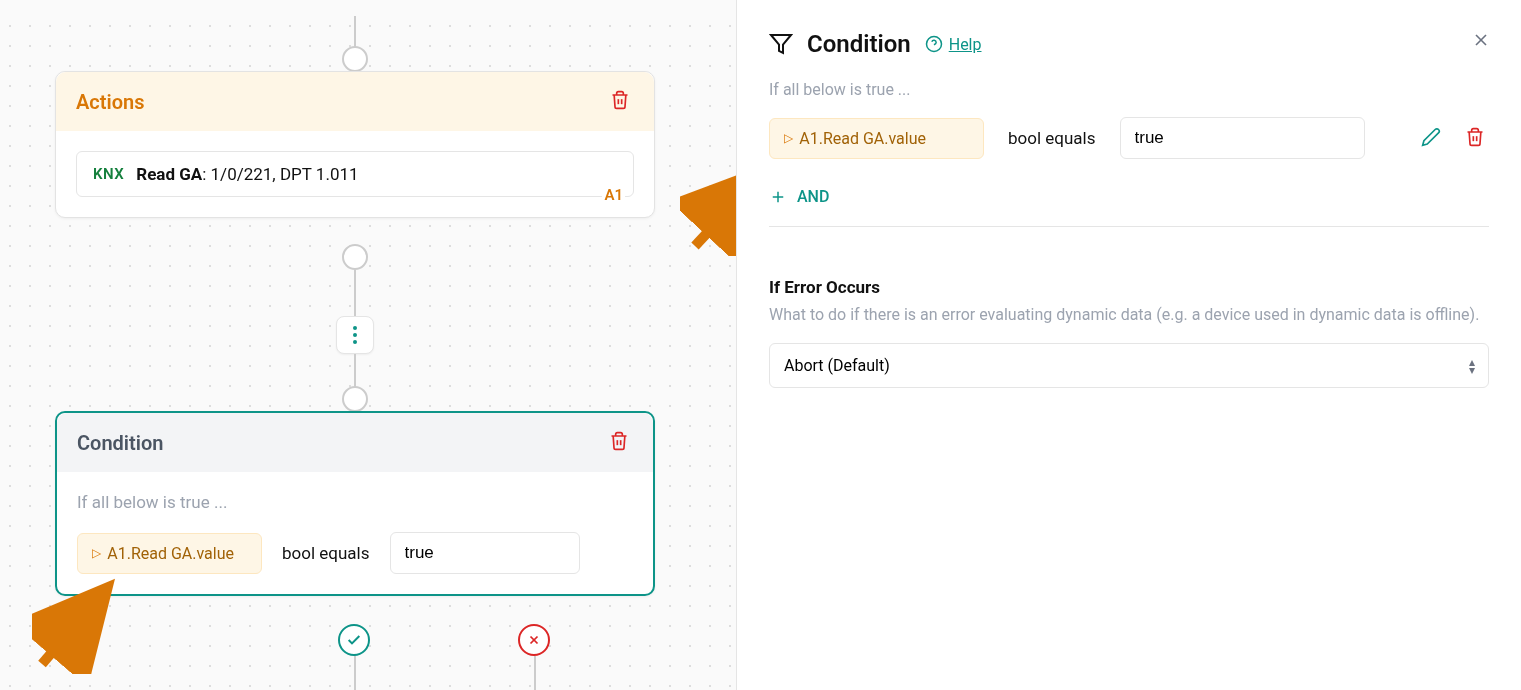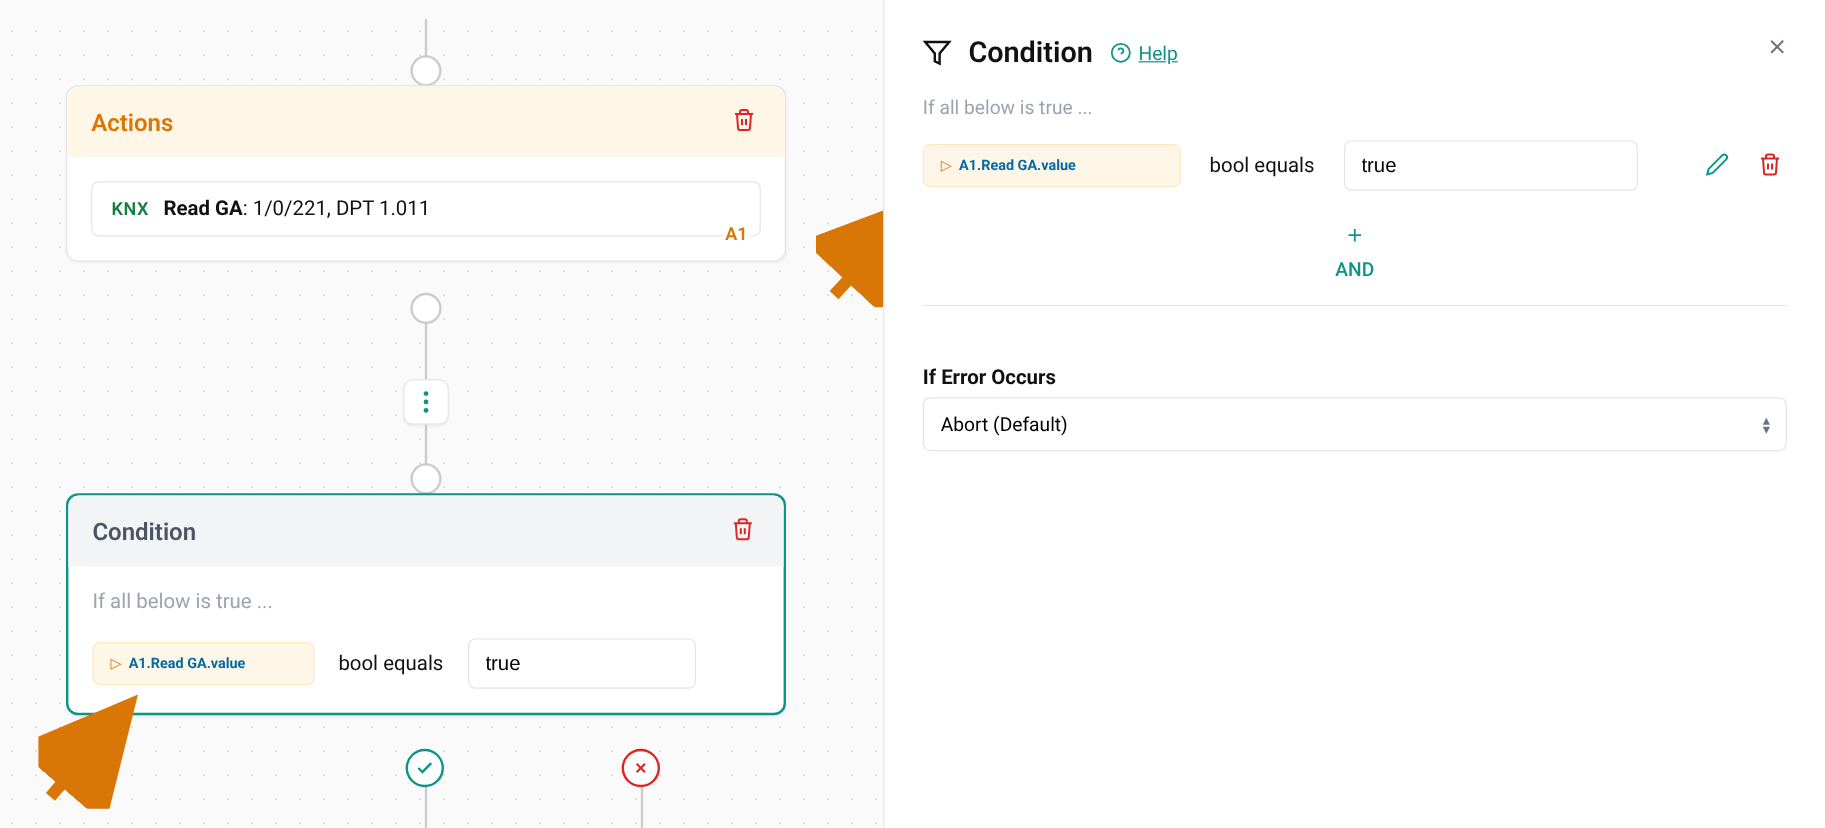--- a/index.html
+++ b/index.html
@@ -147,23 +147,23 @@
       overflow: hidden;
       white-space: nowrap;
     }
     .chip-canvas { width: 185px; }
     .chip-panel { width: 215px; }
     .chip-tri {
       color: #d97706;
       font-size: 12px;
     }
     .chip-text {
-      color: #0369a1;
-      font-weight: 700;
-      font-size: 12px;
+      color: #a16207;
+      font-weight: 400;
+      font-size: 16px;
       overflow: hidden;
     }
     .operator {
       font-size: 17px;
       color: #111;
       text-align: right;
     }
     .value-input {
       border: 1px solid #e5e5e5;
       border-radius: 6px;
@@ -272,21 +272,20 @@
     .edit-btn { color: #0d9488; background:none; border:none; cursor:pointer; }
     .add-row {
       display: flex;
       align-items: center;
       gap: 10px;
       color: #0d9488;
       font-size: 16px;
       font-weight: 500;
       cursor: pointer;
       padding: 8px 0;
-      flex-direction: column;
     }
     .plus-icon {
       width: 18px; height: 18px;
       display:inline-flex; align-items:center; justify-content:center;
     }
     .divider {
       height: 1px;
       background: #e5e5e5;
       margin: 12px 0 18px 0;
     }
@@ -483,20 +482,21 @@
     </span>
     <span>AND</span>
   </div>
 
   <div class="divider"></div>
 
 
   <div class="section-gap"></div>
 
   <div class="section-title">If Error Occurs</div>
+  <div class="section-desc">What to do if there is an error evaluating dynamic data (e.g. a device used in dynamic data is offline).</div>
 
   <div class="select-wrap">
     <div class="select">Abort (Default)</div>
     <div class="select-chevrons">
       <div>▴</div>
         <div>▾</div>
     </div>
   </div>
 </div>
 

